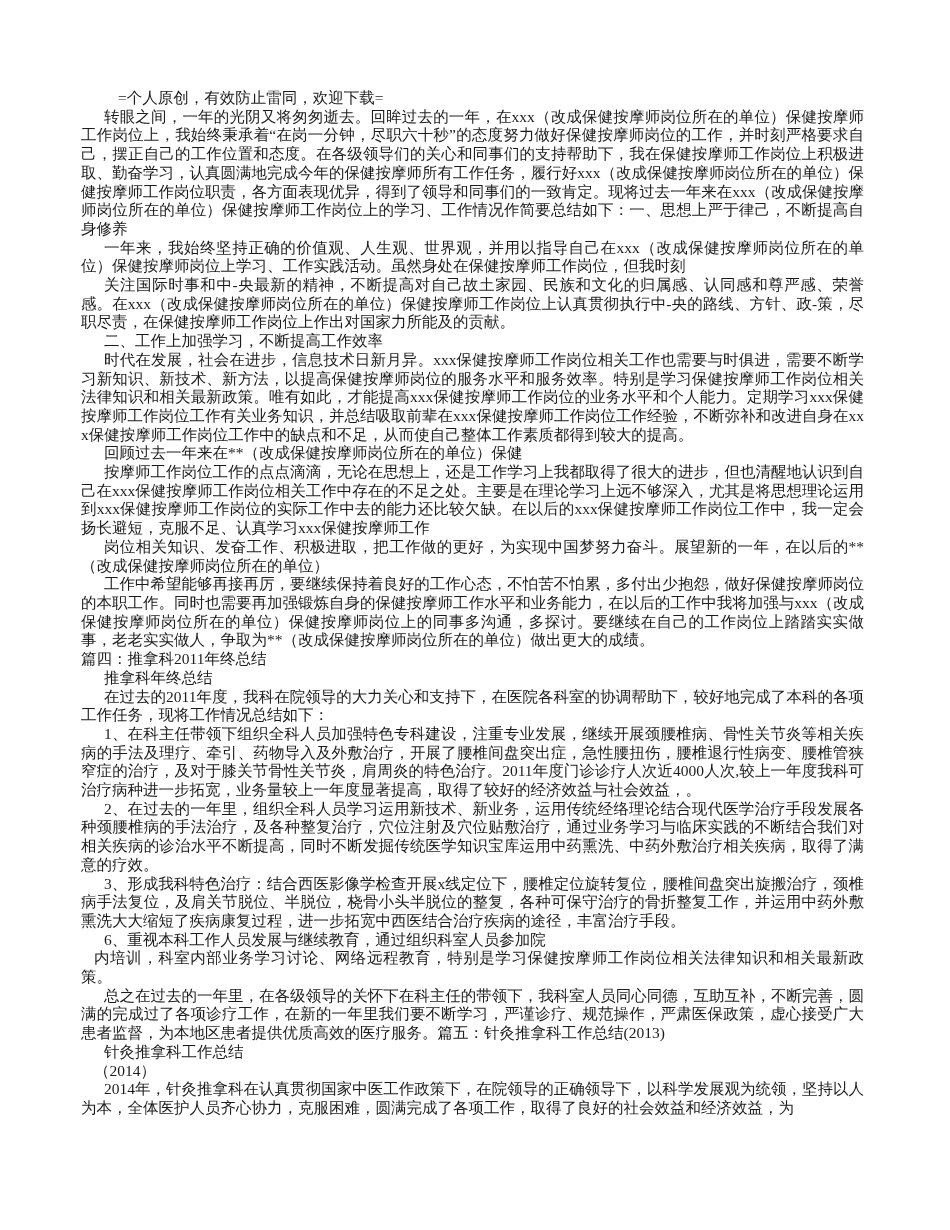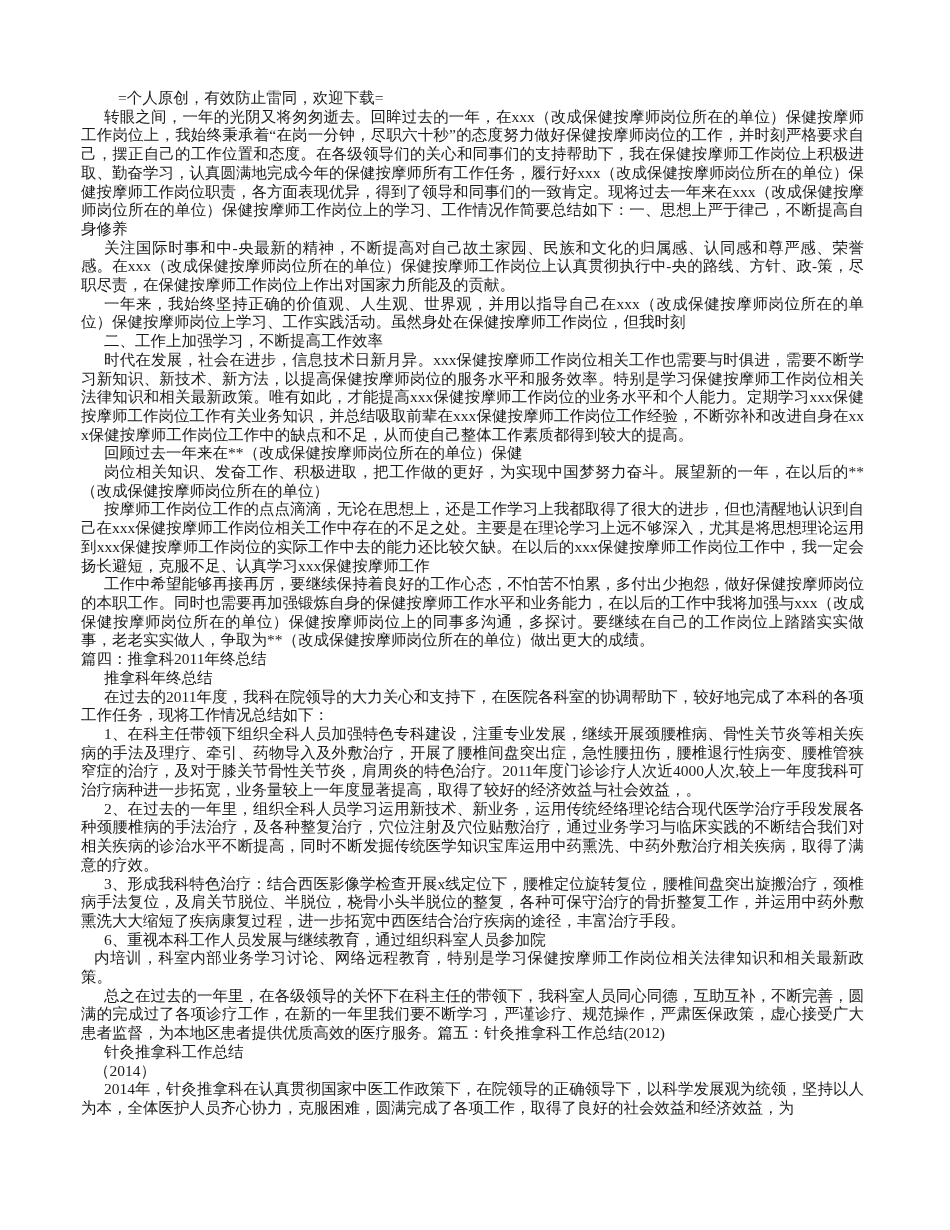--- a/index.html
+++ b/index.html
@@ -32,33 +32,33 @@
   .ind1 { text-indent: 13px; }
   .ind2 { text-indent: 23px; }
   .ind3 { text-indent: 37px; }
 </style>
 </head>
 <body>
 
 <div class="doc-page" id="doc-page">
     <p class="ind3">=个人原创，有效防止雷同，欢迎下载=</p>
     <p class="ind2">转眼之间，一年的光阴又将匆匆逝去。回眸过去的一年，在xxx（改成保健按摩师岗位所在的单位）保健按摩师工作岗位上，我始终秉承着“在岗一分钟，尽职六十秒”的态度努力做好保健按摩师岗位的工作，并时刻严格要求自己，摆正自己的工作位置和态度。在各级领导们的关心和同事们的支持帮助下，我在保健按摩师工作岗位上积极进取、勤奋学习，认真圆满地完成今年的保健按摩师所有工作任务，履行好xxx（改成保健按摩师岗位所在的单位）保健按摩师工作岗位职责，各方面表现优异，得到了领导和同事们的一致肯定。现将过去一年来在xxx（改成保健按摩师岗位所在的单位）保健按摩师工作岗位上的学习、工作情况作简要总结如下：一、思想上严于律己，不断提高自身修养</p>
+    <p class="ind2">一年来，我始终坚持正确的价值观、人生观、世界观，并用以指导自己在xxx（改成保健按摩师岗位所在的单位）保健按摩师岗位上学习、工作实践活动。虽然身处在保健按摩师工作岗位，但我时刻</p>
     <p class="ind2">关注国际时事和中-央最新的精神，不断提高对自己故土家园、民族和文化的归属感、认同感和尊严感、荣誉感。在xxx（改成保健按摩师岗位所在的单位）保健按摩师工作岗位上认真贯彻执行中-央的路线、方针、政-策，尽职尽责，在保健按摩师工作岗位上作出对国家力所能及的贡献。</p>
-    <p class="ind2">一年来，我始终坚持正确的价值观、人生观、世界观，并用以指导自己在xxx（改成保健按摩师岗位所在的单位）保健按摩师岗位上学习、工作实践活动。虽然身处在保健按摩师工作岗位，但我时刻</p>
     <p class="ind2">二、工作上加强学习，不断提高工作效率</p>
     <p class="ind2">时代在发展，社会在进步，信息技术日新月异。xxx保健按摩师工作岗位相关工作也需要与时俱进，需要不断学习新知识、新技术、新方法，以提高保健按摩师岗位的服务水平和服务效率。特别是学习保健按摩师工作岗位相关法律知识和相关最新政策。唯有如此，才能提高xxx保健按摩师工作岗位的业务水平和个人能力。定期学习xxx保健按摩师工作岗位工作有关业务知识，并总结吸取前辈在xxx保健按摩师工作岗位工作经验，不断弥补和改进自身在xxx保健按摩师工作岗位工作中的缺点和不足，从而使自己整体工作素质都得到较大的提高。</p>
     <p class="ind2">回顾过去一年来在**（改成保健按摩师岗位所在的单位）保健</p>
+    <p class="ind2">按摩师工作岗位工作的点点滴滴，无论在思想上，还是工作学习上我都取得了很大的进步，但也清醒地认识到自己在xxx保健按摩师工作岗位相关工作中存在的不足之处。主要是在理论学习上远不够深入，尤其是将思想理论运用到xxx保健按摩师工作岗位的实际工作中去的能力还比较欠缺。在以后的xxx保健按摩师工作岗位工作中，我一定会扬长避短，克服不足、认真学习xxx保健按摩师工作</p>
     <p class="ind2">岗位相关知识、发奋工作、积极进取，把工作做的更好，为实现中国梦努力奋斗。展望新的一年，在以后的**（改成保健按摩师岗位所在的单位）</p>
-    <p class="ind2">按摩师工作岗位工作的点点滴滴，无论在思想上，还是工作学习上我都取得了很大的进步，但也清醒地认识到自己在xxx保健按摩师工作岗位相关工作中存在的不足之处。主要是在理论学习上远不够深入，尤其是将思想理论运用到xxx保健按摩师工作岗位的实际工作中去的能力还比较欠缺。在以后的xxx保健按摩师工作岗位工作中，我一定会扬长避短，克服不足、认真学习xxx保健按摩师工作</p>
     <p class="ind2">工作中希望能够再接再厉，要继续保持着良好的工作心态，不怕苦不怕累，多付出少抱怨，做好保健按摩师岗位的本职工作。同时也需要再加强锻炼自身的保健按摩师工作水平和业务能力，在以后的工作中我将加强与xxx（改成保健按摩师岗位所在的单位）保健按摩师岗位上的同事多沟通，多探讨。要继续在自己的工作岗位上踏踏实实做事，老老实实做人，争取为**（改成保健按摩师岗位所在的单位）做出更大的成绩。</p>
     <p class="ind0">篇四：推拿科2011年终总结</p>
     <p class="ind2">推拿科年终总结</p>
     <p class="ind2">在过去的2011年度，我科在院领导的大力关心和支持下，在医院各科室的协调帮助下，较好地完成了本科的各项工作任务，现将工作情况总结如下：</p>
     <p class="ind2">1、在科主任带领下组织全科人员加强特色专科建设，注重专业发展，继续开展颈腰椎病、骨性关节炎等相关疾病的手法及理疗、牵引、药物导入及外敷治疗，开展了腰椎间盘突出症，急性腰扭伤，腰椎退行性病变、腰椎管狭窄症的治疗，及对于膝关节骨性关节炎，肩周炎的特色治疗。2011年度门诊诊疗人次近4000人次,较上一年度我科可治疗病种进一步拓宽，业务量较上一年度显著提高，取得了较好的经济效益与社会效益，。</p>
     <p class="ind2">2、在过去的一年里，组织全科人员学习运用新技术、新业务，运用传统经络理论结合现代医学治疗手段发展各种颈腰椎病的手法治疗，及各种整复治疗，穴位注射及穴位贴敷治疗，通过业务学习与临床实践的不断结合我们对相关疾病的诊治水平不断提高，同时不断发掘传统医学知识宝库运用中药熏洗、中药外敷治疗相关疾病，取得了满意的疗效。</p>
     <p class="ind2">3、形成我科特色治疗：结合西医影像学检查开展x线定位下，腰椎定位旋转复位，腰椎间盘突出旋搬治疗，颈椎病手法复位，及肩关节脱位、半脱位，桡骨小头半脱位的整复，各种可保守治疗的骨折整复工作，并运用中药外敷熏洗大大缩短了疾病康复过程，进一步拓宽中西医结合治疗疾病的途径，丰富治疗手段。</p>
     <p class="ind2">6、重视本科工作人员发展与继续教育，通过组织科室人员参加院</p>
     <p class="ind1">内培训，科室内部业务学习讨论、网络远程教育，特别是学习保健按摩师工作岗位相关法律知识和相关最新政策。</p>
-    <p class="ind2">总之在过去的一年里，在各级领导的关怀下在科主任的带领下，我科室人员同心同德，互助互补，不断完善，圆满的完成过了各项诊疗工作，在新的一年里我们要不断学习，严谨诊疗、规范操作，严肃医保政策，虚心接受广大患者监督，为本地区患者提供优质高效的医疗服务。篇五：针灸推拿科工作总结(2012)</p>
+    <p class="ind2">总之在过去的一年里，在各级领导的关怀下在科主任的带领下，我科室人员同心同德，互助互补，不断完善，圆满的完成过了各项诊疗工作，在新的一年里我们要不断学习，严谨诊疗、规范操作，严肃医保政策，虚心接受广大患者监督，为本地区患者提供优质高效的医疗服务。篇五：针灸推拿科工作总结(2013)</p>
     <p class="ind2">针灸推拿科工作总结</p>
     <p class="ind1">（2014）</p>
     <p class="ind2">2014年，针灸推拿科在认真贯彻国家中医工作政策下，在院领导的正确领导下，以科学发展观为统领，坚持以人为本，全体医护人员齐心协力，克服困难，圆满完成了各项工作，取得了良好的社会效益和经济效益，为</p>
   </div>
 
 </body></html>

